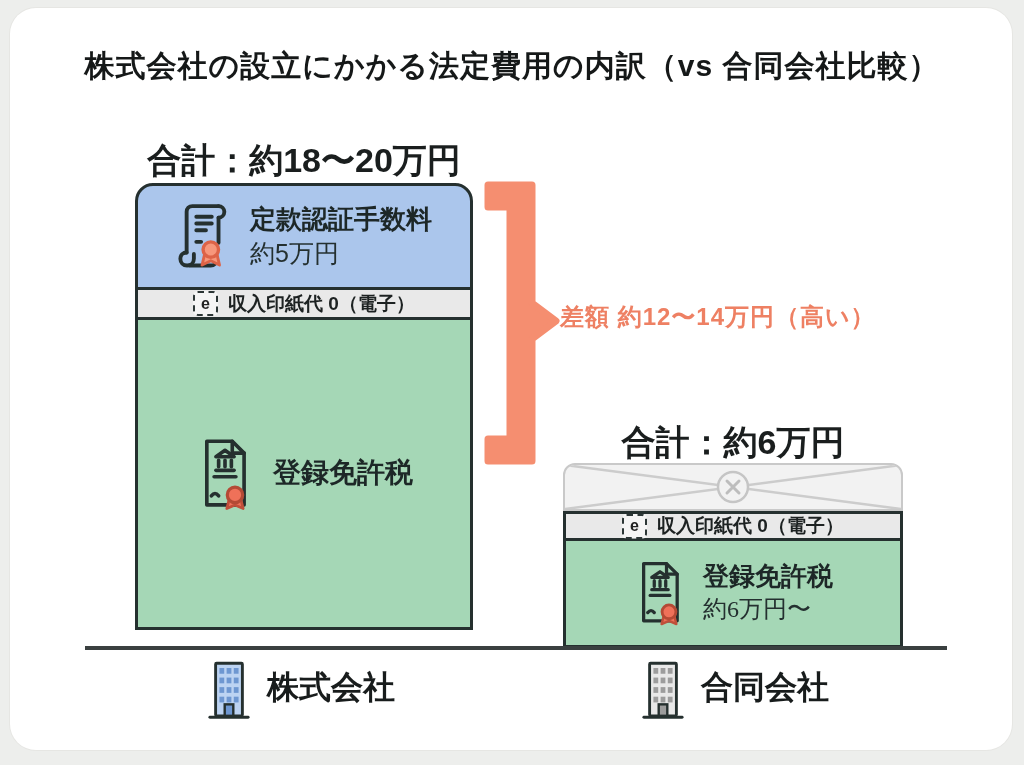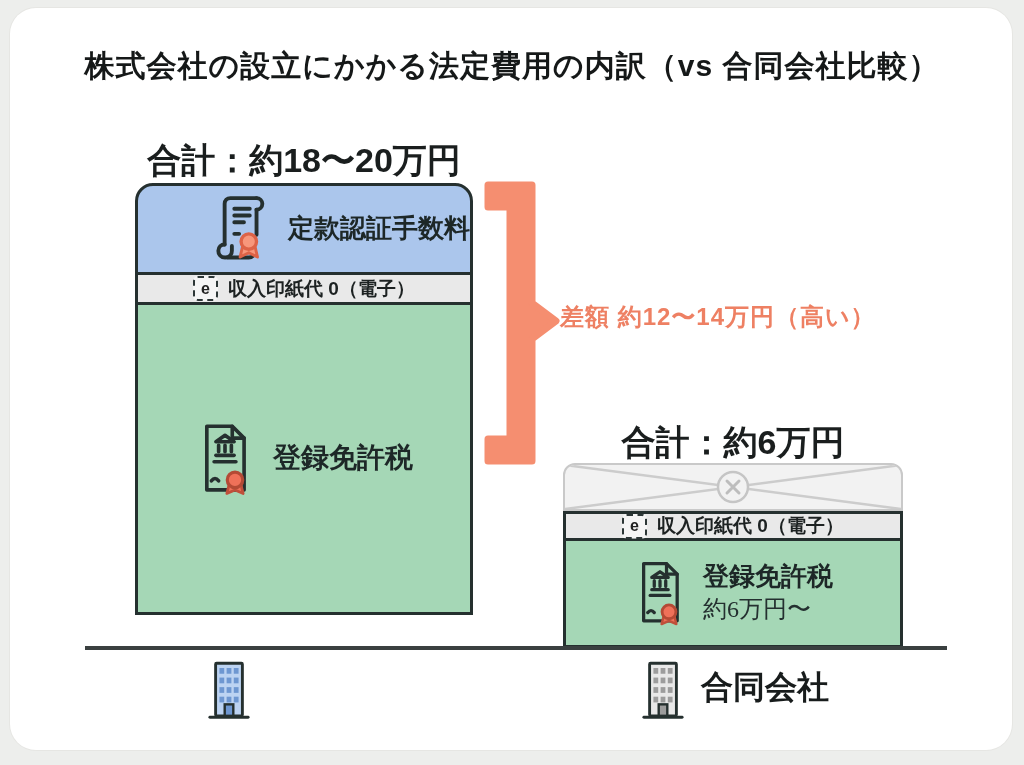--- a/index.html
+++ b/index.html
@@ -20,22 +20,22 @@
   .total-label{
     position:absolute;text-align:center;font-size:34px;font-weight:800;color:#1a1e1e;
   }
   .total-kk{left:135px;width:338px;top:138px;}
   .total-gk{left:563px;width:340px;top:420px;}
 
   
   .bar-kk{position:absolute;left:135px;top:183px;width:338px;height:465px;}
   .seg{box-sizing:border-box;display:flex;align-items:center;justify-content:center;}
   .seg-cert{
-    height:92px;background:#abc6ec;border:3px solid #25302f;
-    border-radius:18px 18px 0 0;gap:16px;justify-content:flex-end;
+    height:107px;background:#abc6ec;border:3px solid #25302f;
+    border-radius:18px 18px 0 0;gap:16px;
   }
   .seg-strip{
     height:30px;background:#e9e9e9;border:0 solid #25302f;border-width:0 3px 3px 3px;
     gap:10px;font-size:19px;font-weight:800;color:#1d2222;
   }
   .seg-green-kk{
     height:310px;background:#a5d7b6;border:0 solid #25302f;border-width:0 3px 3px 3px;gap:18px;
   }
   .seg-text{display:flex;flex-direction:column;gap:4px;}
   .seg-label{font-size:26px;font-weight:800;color:#1d2727;line-height:1.15;}
@@ -98,20 +98,21 @@
         <path d="M44 19 v26"></path>
         <path d="M11 55 c-3.5 0 -6.5 2.5 -6.5 6.5 c0 4 3 7 7 7 c4 0 7 -3 7 -7 v-5"></path>
         <path d="M14 68.5 h22 c3.5 0 6 -2.5 6 -6"></path>
         <path d="M21 18 h16 M21 25 h16 M21 32 h10 M21 44 h5"></path>
       </g>
       <path d="M30 55 l-3 13 l9 -4.5 l9 4.5 l-3 -13" fill="#f7977b" stroke="#dd6347" stroke-width="3" stroke-linejoin="round"></path>
       <circle cx="36" cy="52" r="8" fill="#f7977b" stroke="#dd6347" stroke-width="3.5"></circle>
     </svg>
     <div class="seg-text">
       <div class="seg-label">定款認証手数料</div>
+      <div class="seg-value">約5万円</div>
     </div>
   </div>
 
   <div class="seg seg-strip">
     <span class="e-stamp">e</span>
     <span>収入印紙代 0（電子）</span>
   </div>
 
   <div class="seg seg-green-kk">
     <svg width="60" height="78" viewBox="0 0 66 84">
@@ -190,20 +191,21 @@
         <rect x="28" y="18" width="5" height="6"></rect>
       <rect x="13" y="28" width="5" height="6"></rect>
         <rect x="20.5" y="28" width="5" height="6"></rect>
         <rect x="28" y="28" width="5" height="6"></rect>
       <rect x="13" y="38" width="5" height="6"></rect>
         <rect x="20.5" y="38" width="5" height="6"></rect>
         <rect x="28" y="38" width="5" height="6"></rect>
     </g>
     <rect x="18.5" y="46" width="9" height="12" fill="#6e97d1" stroke="#25302f" stroke-width="2.5"></rect>
   </svg>
+  <div class="legend-label">株式会社</div>
 </div>
 
 <div class="legend legend-gk">
   <svg width="44" height="60" viewBox="0 0 46 62">
     <path d="M3 59.5 h40" stroke="#25302f" stroke-width="3" stroke-linecap="round"></path>
     <rect x="9" y="3" width="28" height="55" fill="#e8e8e8" stroke="#25302f" stroke-width="3" rx="1"></rect>
     <g fill="#9c9c9c">
       <rect x="13" y="8" width="5" height="6"></rect>
         <rect x="20.5" y="8" width="5" height="6"></rect>
         <rect x="28" y="8" width="5" height="6"></rect>

